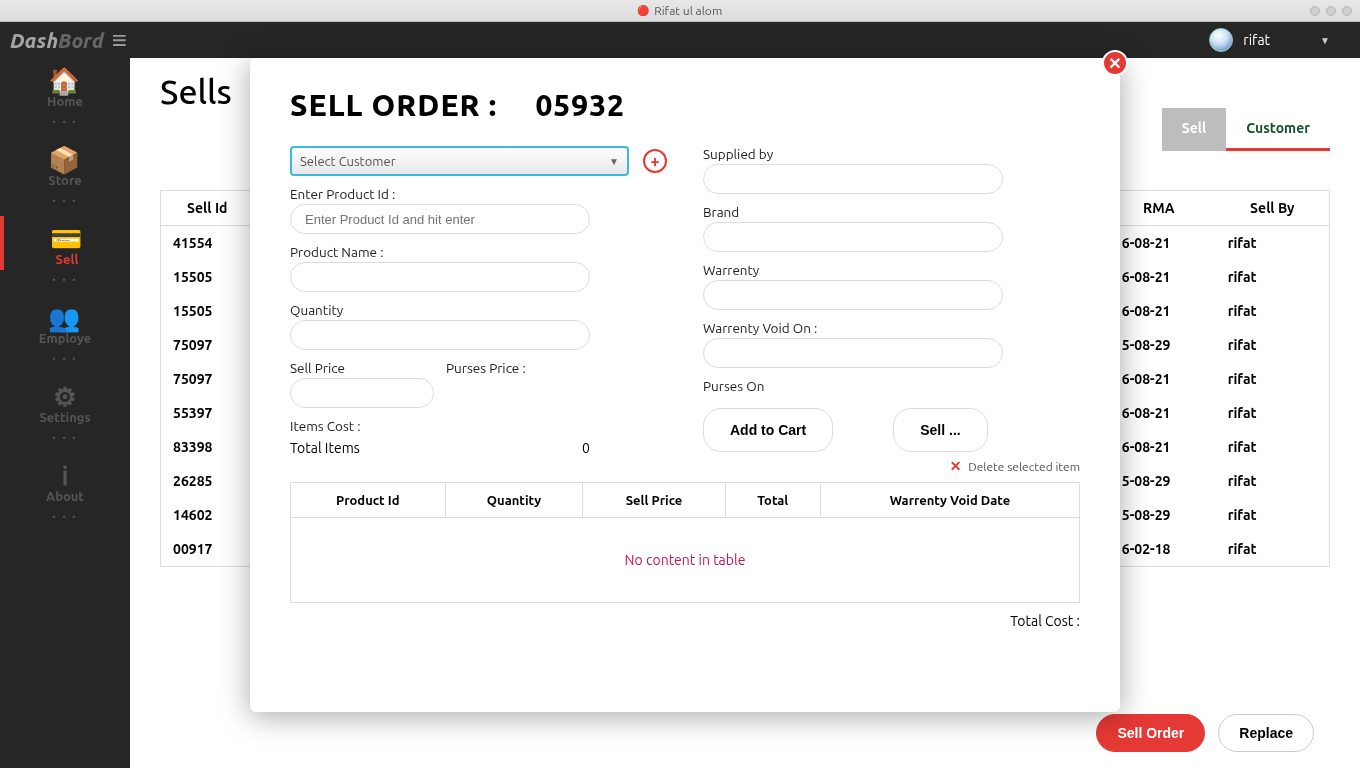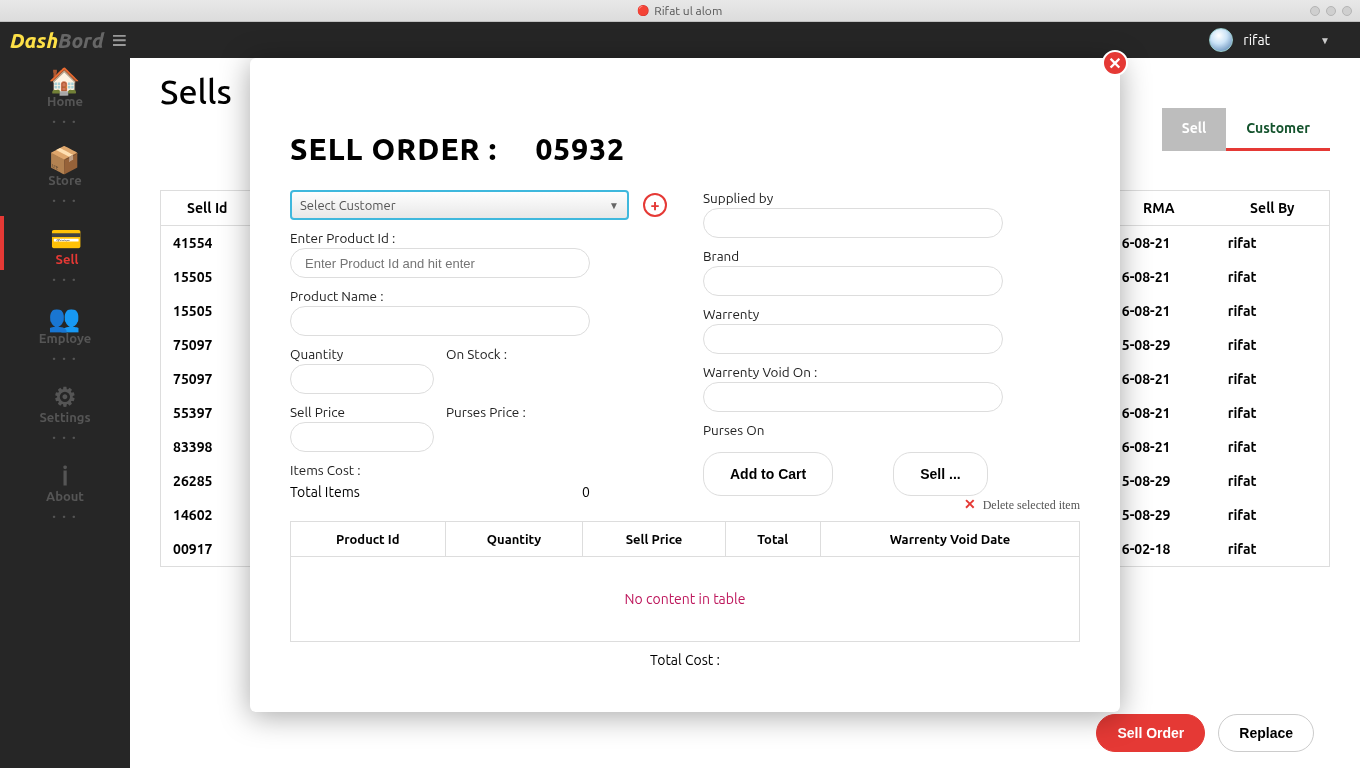--- a/index.html
+++ b/index.html
@@ -43,21 +43,21 @@
   display: flex;
   align-items: center;
   padding: 0 10px;
   justify-content: space-between;
 }
 .logo {
   font-weight: 800;
   font-style: italic;
   font-size: 20px;
 }
-.logo .d { color: #fde047; }
+.logo .d { color: #a3a3a3; }
 .logo .b { color: #666; }
 .hamburger { color: #999; font-size: 26px; margin-left: 8px; font-weight: bold; line-height:1; }
 .user-area { display: flex; align-items: center; gap: 10px; color: #fff; font-size: 14px; padding-right: 20px;}
 .avatar { width: 24px; height: 24px; border-radius: 50%; background: radial-gradient(circle at 40% 30%, #fff 0%, #cbe3f7 40%, #4a77a8 100%); border: 1px solid #9cc; }
 .chev { color: #ccc; font-size: 10px; margin-left: 40px; }
 .left-col { width: 130px; background: #262626; display: flex; flex-direction: column; }
 .sidebar { flex: 1; background: #262626; }
 .sidebar-item {
   text-align: center;
   padding: 10px 0 4px;
@@ -133,21 +133,21 @@
   width: 26px; height: 26px;
   border-radius: 50%;
   background: #e53935;
   color: #fff;
   display: flex; align-items: center; justify-content: center;
   font-weight: bold;
   cursor: pointer;
   font-size: 16px;
   border: 2px solid #fff;
 }
-.modal h1 { font-size: 30px; font-weight: 800; letter-spacing: 1px; margin-bottom: 24px; margin-top: 44px; }
+.modal h1 { font-size: 30px; font-weight: 800; letter-spacing: 1px; margin-bottom: 24px; }
 .modal h1 .num { margin-left: 30px; }
 .form-cols { display: flex; gap: 36px; }
 .form-col { flex: 1; font-size: 14px; }
 .sel-row { display: flex; align-items: center; gap: 14px; margin-bottom: 10px; }
 .select-cust {
   flex: 1;
   border: 2px solid #3fb8dd;
   border-radius: 4px;
   height: 30px;
   background: linear-gradient(#fefefe,#e8e8e8);
@@ -186,33 +186,33 @@
   border: 1px solid #ddd;
   background: #fff;
   font-weight: 700;
   font-size: 14px;
   cursor: pointer;
 }
 .del-link {
   text-align: right;
   font-size: 12px;
   color: #555;
-  font-family: Liberation Serif, serif;
+  margin-top: 6px;
 }
 .del-link .x { color: #e53935; font-weight: bold; font-size: 14px; margin-right: 4px;}
 .cart-table {
   width: 100%;
   border: 1px solid #ddd;
   border-collapse: collapse;
   margin-top: 8px;
   font-size: 13px;
 }
 .cart-table th { border: 1px solid #ddd; padding: 10px; font-weight: 700; }
 .cart-empty { text-align: center; padding: 34px 0; color: #be185d; font-size: 14px; border: 1px solid #ddd; border-top: none;}
-.total-cost { text-align: center; font-size: 14px; margin-top: 10px; }
+.total-cost { text-align: right; font-size: 14px; margin-top: 10px; }
 </style>
 </head>
 <body>
 
 <div class="titlebar">
   <span style="font-size:10px;margin-right:4px;">🔴</span>
   <span>Rifat ul alom</span>
   <div class="win-buttons">
     <span></span>
     <span></span>
@@ -380,23 +380,20 @@
           <div class="add-cust">+</div>
         </div>
         <div class="flabel">Enter Product Id :</div>
         <input class="finput" placeholder="Enter Product Id and hit enter" style="">
         <div class="flabel">Product Name :</div>
         <input class="finput" style="">
         <div class="row2">
           <div>
             <div class="flabel">Quantity</div>
             <input class="finput" style="">
-          </div>
-          <div>
-            <div class="flabel">On Stock :</div>
           </div>
         </div>
         <div class="row2">
           <div>
             <div class="flabel">Sell Price</div>
             <input class="finput" style="">
           </div>
           <div>
             <div class="flabel">Purses Price :</div>
           </div>

